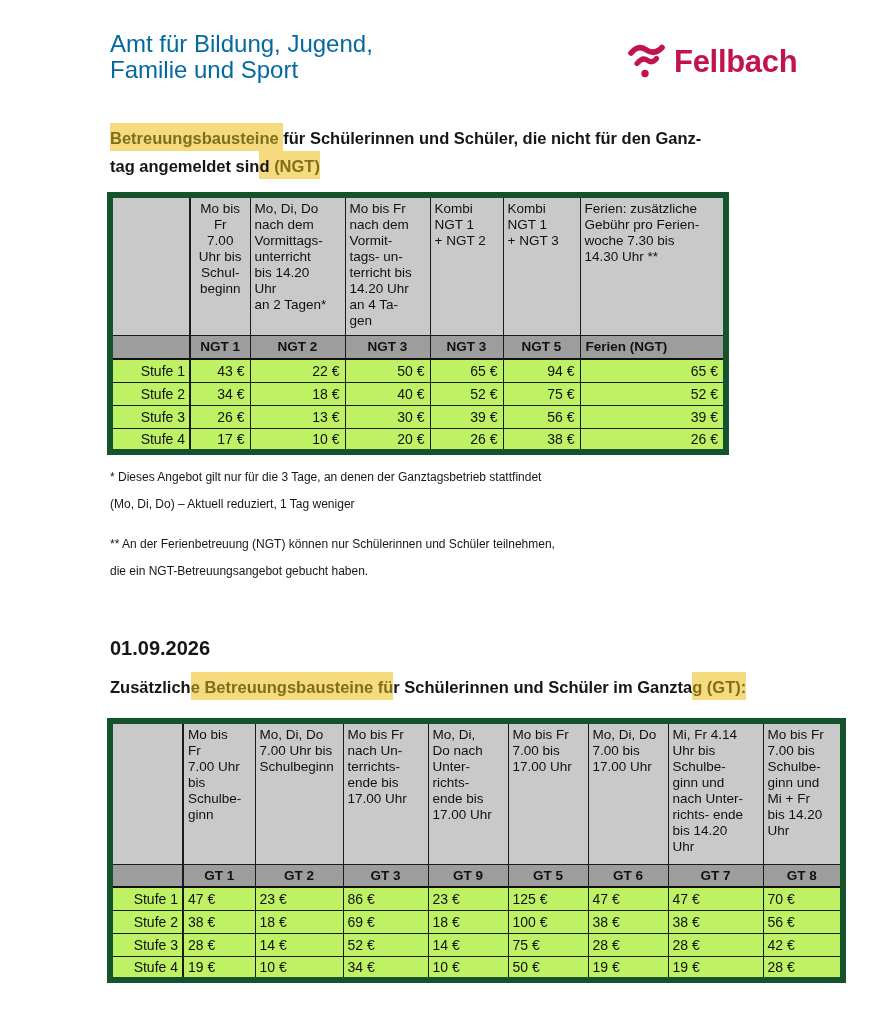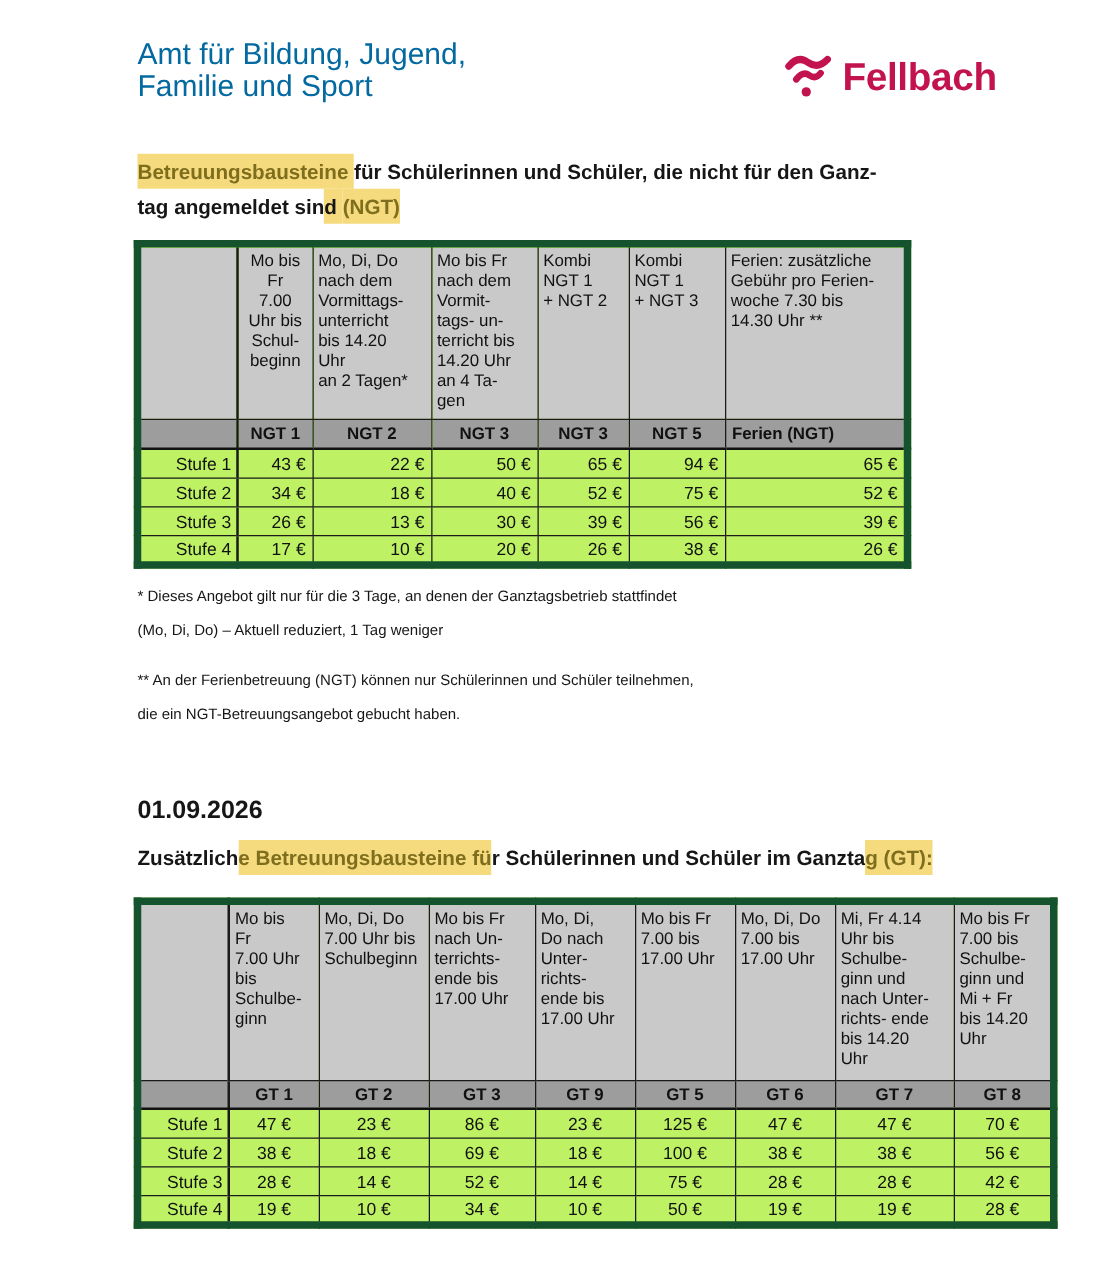--- a/index.html
+++ b/index.html
@@ -40,21 +40,21 @@
     background:var(--label-gray,#9d9d9d);font-weight:700;text-align:center;
     vertical-align:middle;border-bottom:2px solid #111;font-size:13.5px;
   }
   #ngt-table tr.lbl{height:24px;}
   #gt-table tr.lbl{height:23px;}
   #ngt-table tr.lbl td:nth-child(7){text-align:left;padding-left:5px;}
   tr.data{height:23px;}
   tr.data td{vertical-align:middle;font-size:14px;}
   td.rowlab{text-align:right;padding-left:5px;}
   #ngt-table td.val{text-align:right;padding-right:5px;}
-  #gt-table td.val{text-align:center;}
+  #gt-table td.val{text-align:left;}
 </style>
 </head>
 <body>
 
 <div class="page">
 
   <div class="org-name">Amt für Bildung, Jugend,
 Familie und Sport</div>
 
   <div class="logo">

